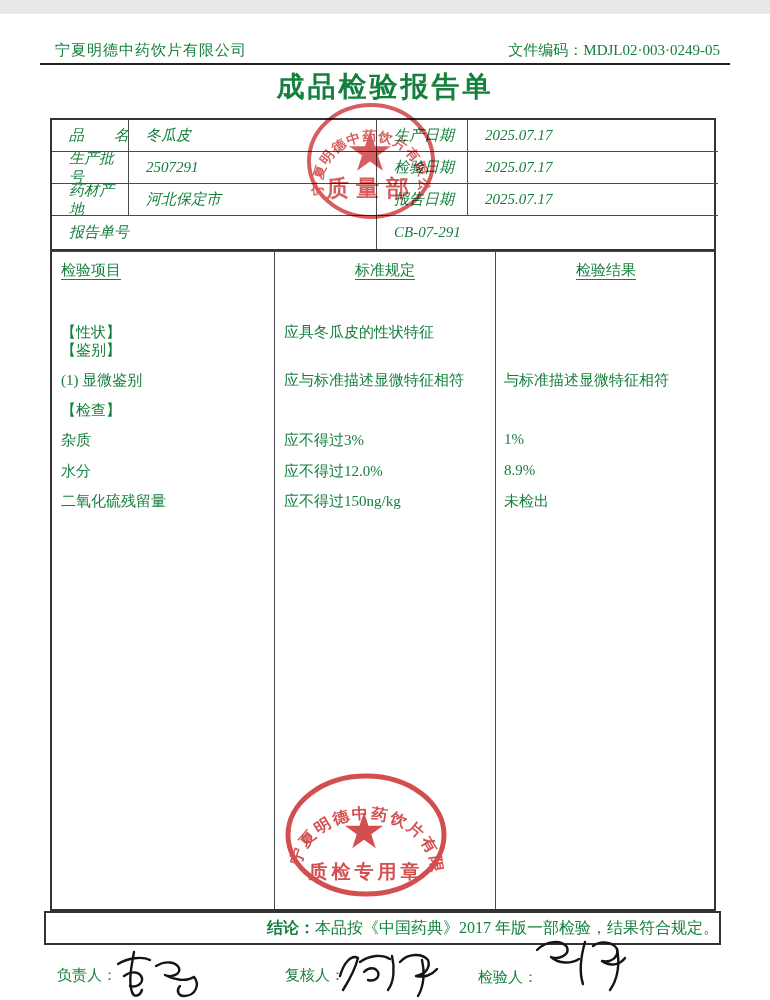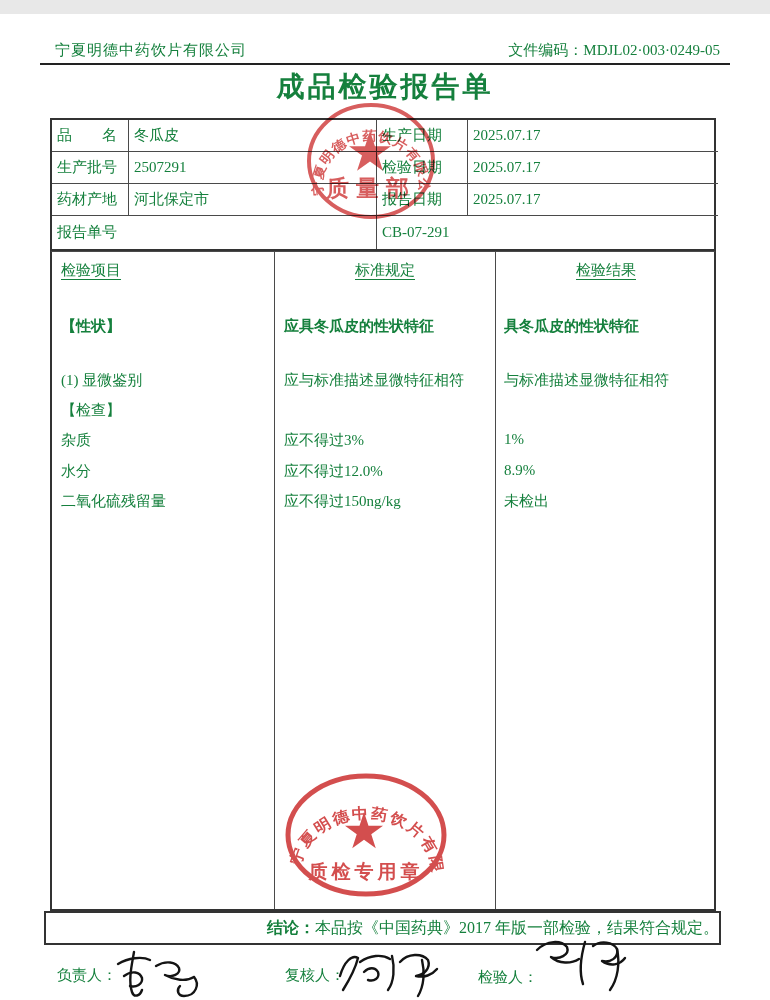--- a/index.html
+++ b/index.html
@@ -18,21 +18,21 @@
     font-size:28px;font-weight:bold;letter-spacing:3px;
   }
   
   .info-table{
     position:absolute;left:50px;top:104px;width:666px;height:133px;
     border:2px solid var(--line-dark); box-sizing:border-box;
     display:grid; grid-template-columns:77px 248px 91px 250px;
     grid-template-rows:32px 32px 32px 33px; font-size:15px;
   }
   .cell{border-right:1px solid var(--line);border-bottom:1px solid var(--line);
-    display:flex;align-items:center;padding-left:5px;box-sizing:border-box;}
+    display:flex;align-items:center;padding-left:17px;box-sizing:border-box;font-style:italic;}
   .cell.last-col{border-right:none;}
   .cell.last-row{border-bottom:none;}
   .cell.pre{white-space:pre;}
   .span2{grid-column:span 2;}
   
   .main-table{
     position:absolute;left:50px;top:237px;width:666px;height:660px;
     border:2px solid var(--line-dark);border-top:1px solid var(--line);
     box-sizing:border-box;font-size:15px;
   }
@@ -97,24 +97,28 @@
   <div class="main-table">
     <div class="vline v1"></div>
     <div class="vline v2"></div>
 
     <div class="mrow mhead" style="top:9px;padding-left:28px;">
       <span class="c1">检验项目</span>
       <span class="c2">标准规定</span>
       <span class="c3">检验结果</span>
     </div>
 
-    <div class="mrow" style="top:65px;font-weight:bold;">
+    <div class="mrow" style="top:71px;">
       <span class="c1">【性状】</span>
       <span class="c2">应具冬瓜皮的性状特征</span>
-      <span class="c3">具冬瓜皮的性状特征</span>
+    </div>
+    <div class="mrow" style="top:89px;">
+      <span class="c1">【鉴别】</span>
+      <span class="c2"></span>
+      <span class="c3"></span>
     </div>
     <div class="mrow" style="top:119px;">
       <span class="c1">(1) 显微鉴别</span>
       <span class="c2">应与标准描述显微特征相符</span>
       <span class="c3">与标准描述显微特征相符</span>
     </div>
     <div class="mrow" style="top:149px;">
       <span class="c1">【检查】</span>
       <span class="c2"></span>
       <span class="c3"></span>

